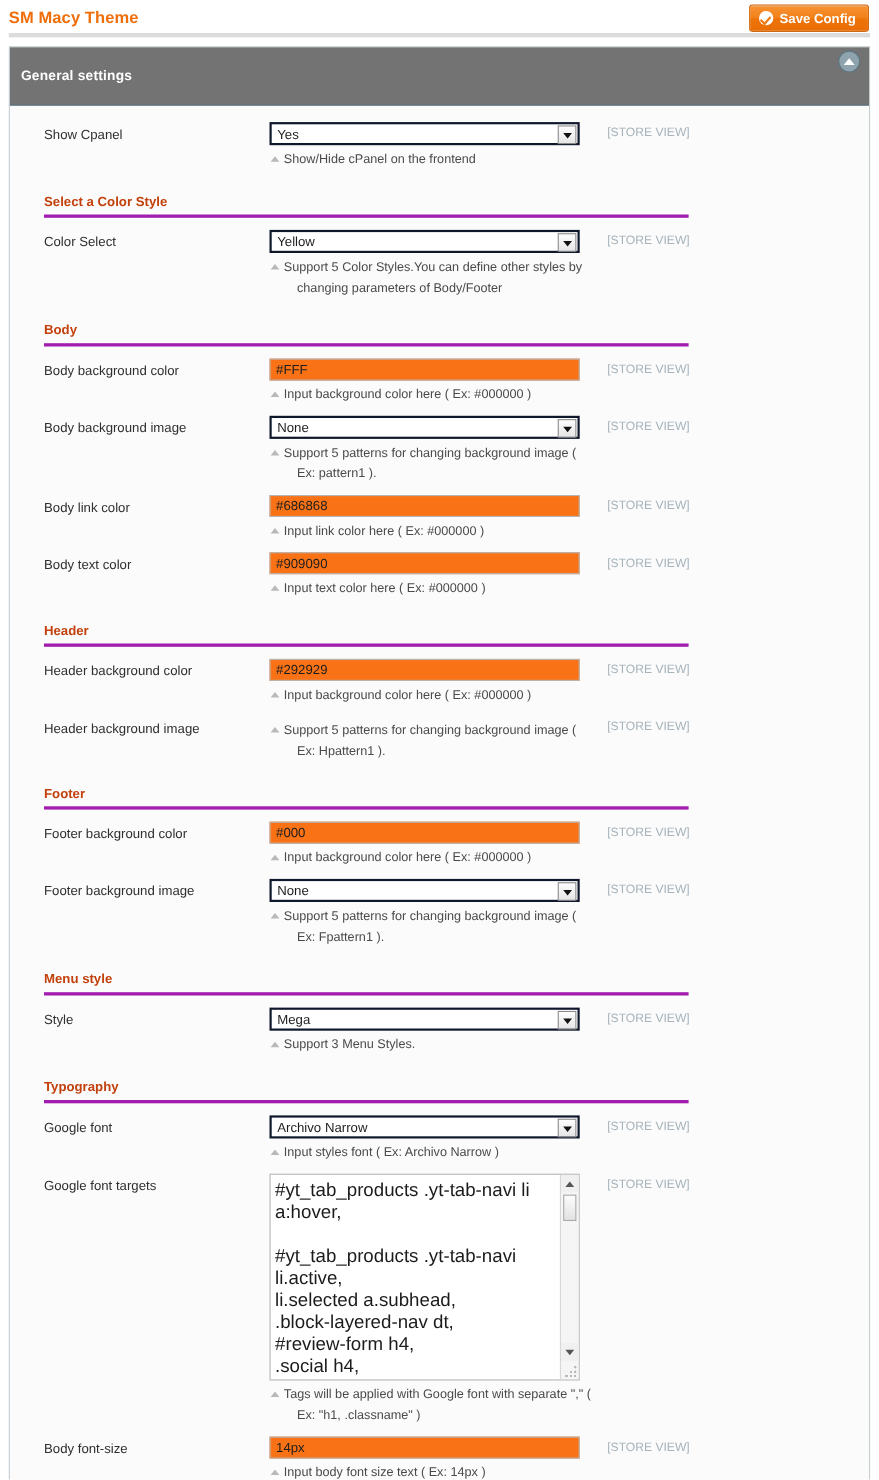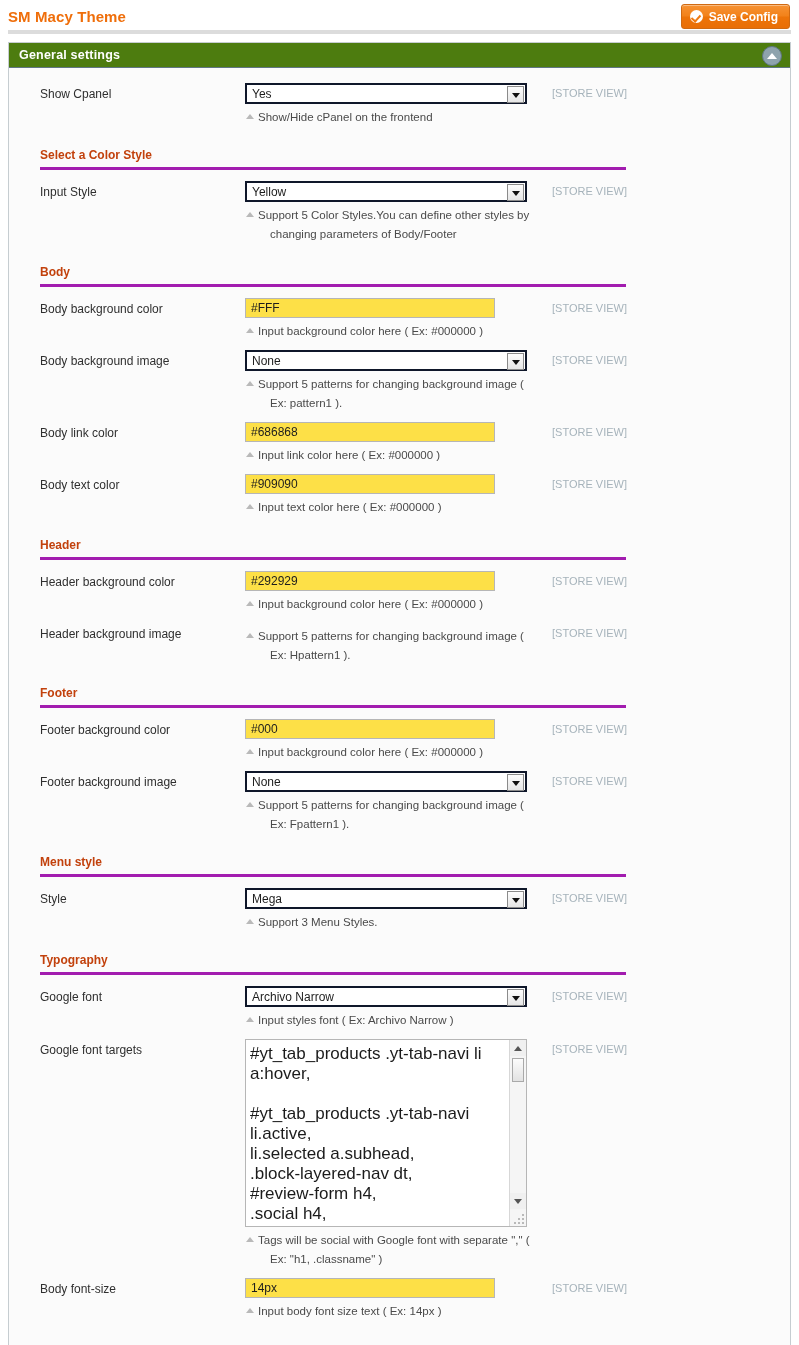--- a/index.html
+++ b/index.html
@@ -82,26 +82,26 @@
 
   
   .panel {
     margin: 8px 8px 0 8px;
     border: 1px solid #c6cdd1;
     background: #fbfbfb;
     box-sizing: border-box;
   }
   .panel-head {
     height: 24px;
-    background: #4d7c0f;
+    background: #737373;
     border-bottom: 1px solid #5f7682;
     display: flex;
     align-items: center;
     position: relative;
-    padding: 0 10px;
+    padding: 14px 10px;
   }
   .panel-head-title {
     color: #ffffff;
     font-size: 12.5px;
     font-weight: bold;
     letter-spacing: .2px;
   }
   .collapse-btn {
     position: absolute;
     right: 8px;
@@ -161,25 +161,25 @@
     position: absolute;
     left: 543px;
     top: 9px;
     font-size: 11px;
     color: #a6b3bb;
     white-space: nowrap;
   }
 
   
   .text-input {
-    width: 250px;
+    width: 282px;
     height: 20px;
     box-sizing: border-box;
     border: 1px solid #b6b6b6;
-    background: #fde047;
+    background: #f97316;
     padding: 0 5px;
     font-family: "Liberation Sans", sans-serif;
     font-size: 12px;
     color: #1d1d1d;
     line-height: 18px;
   }
   .select-wrap {
     position: relative;
     width: 282px;
     height: 21px;
@@ -351,21 +351,21 @@
           <div class="select-wrap">
             <div class="select-value">Yes</div>
             <div class="select-arrow"></div>
           </div>
           <div class="hint"><span class="hint-tri"></span><span>Show/Hide cPanel on the frontend</span></div>
         </div>
         <div class="store-scope">[STORE VIEW]</div>
       </div>
       <div class="section-title">Select a Color Style</div>
       <div class="row">
-        <div class="row-label">Input Style</div>
+        <div class="row-label">Color Select</div>
         <div class="row-field">
           <div class="select-wrap">
             <div class="select-value">Yellow</div>
             <div class="select-arrow"></div>
           </div>
           <div class="hint"><span class="hint-tri"></span><span>Support 5 Color Styles.You can define other styles by</span><span class="hint-l2">changing parameters of Body/Footer</span></div>
         </div>
         <div class="store-scope">[STORE VIEW]</div>
       </div>
       <div class="section-title">Body</div>
@@ -456,21 +456,21 @@
             <div class="ta-text">#yt_tab_products .yt-tab-navi li a:hover,
 
 #yt_tab_products .yt-tab-navi li.active,                                    li.selected a.subhead,                                    .block-layered-nav dt,                                    #review-form h4,                                    .social h4,</div>
             <div class="ta-scroll">
               <div class="sb-arrow up"></div>
               <div class="sb-thumb"></div>
               <div class="sb-arrow down"></div>
             </div>
             <div class="ta-grip"></div>
           </div>
-          <div class="hint"><span class="hint-tri"></span><span>Tags will be social with Google font with separate "," (</span><span class="hint-l2">Ex: "h1, .classname" )</span></div>
+          <div class="hint"><span class="hint-tri"></span><span>Tags will be applied with Google font with separate "," (</span><span class="hint-l2">Ex: "h1, .classname" )</span></div>
         </div>
         <div class="store-scope">[STORE VIEW]</div>
       </div>
       <div class="row">
         <div class="row-label">Body font-size</div>
         <div class="row-field"><input class="text-input" type="text" value="14px" style=""><div class="hint"><span class="hint-tri"></span><span>Input body font size text ( Ex: 14px )</span></div></div>
         <div class="store-scope">[STORE VIEW]</div>
       </div>
       <div class="row"></div>
     </div>

